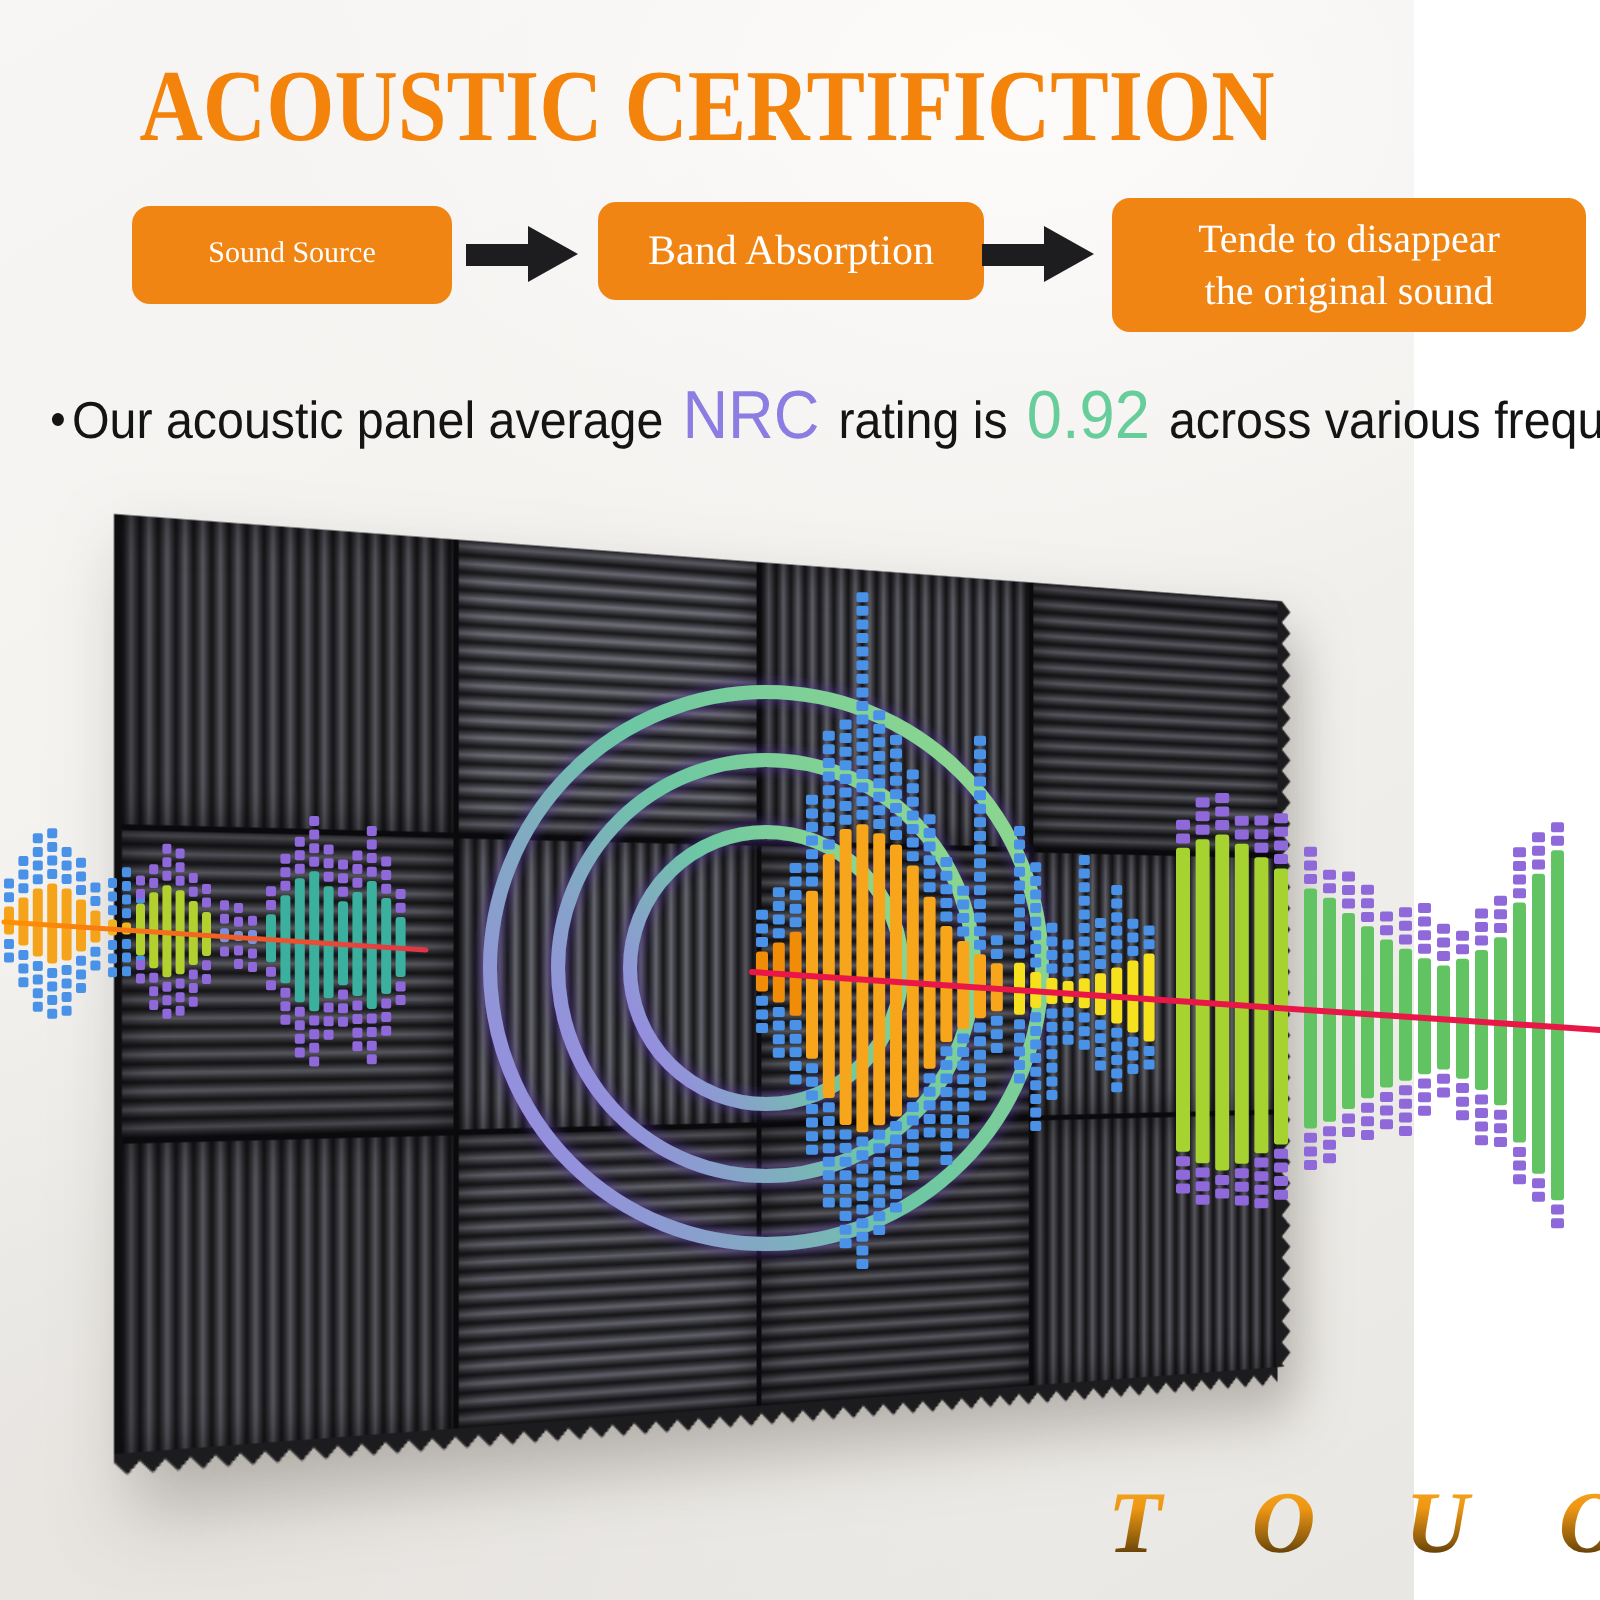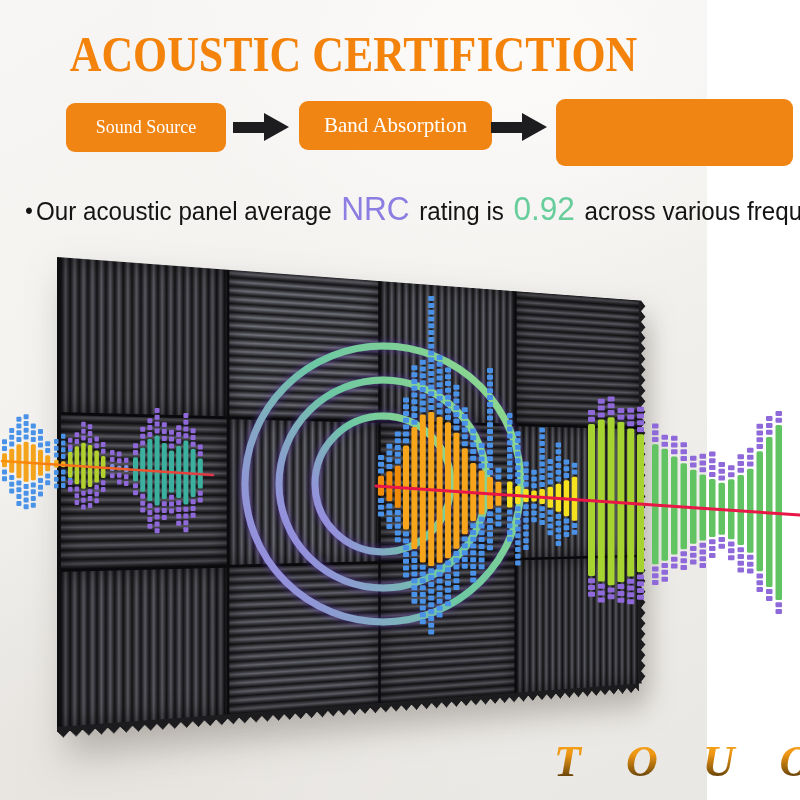--- a/index.html
+++ b/index.html
@@ -10,21 +10,21 @@
       radial-gradient(110% 70% at 15% 95%, #e6e3df 0%, rgba(230,227,223,0) 55%),
       linear-gradient(150deg,#f7f6f4 0%,#f1f0ed 55%,#e9e7e3 100%);}
 
   .title{position:absolute;top:25px;left:0;width:100%;margin:0;text-align:center;
     font-family:"Liberation Serif",serif;font-weight:700;font-size:51px;color:#f4830c;
     transform:scaleX(.86);letter-spacing:0}
 
   .fbox{position:absolute;background:#f08513;border-radius:9px;color:#fff;
     font-family:"Liberation Serif",serif;display:flex;align-items:center;justify-content:center;
     text-align:center;flex-direction:column}
-  .b1{left:66px;top:103px;width:160px;height:49px;font-size:18px}
+  .b1{left:66px;top:103px;width:160px;height:49px;font-size:15px}
   .b2{left:299px;top:101px;width:193px;height:49px;font-size:21px}
   .b3{left:556px;top:99px;width:237px;height:67px;font-size:20px;line-height:1.3}
   .arrow{position:absolute;width:56px;height:0}
   .a1{left:233px;top:127px}
   .a2{left:491px;top:127px}
   .arrow .shaft{position:absolute;left:0;top:-5.5px;width:32px;height:11px;background:#1d1d1f}
   .arrow .head{position:absolute;left:31px;top:-14px;width:0;height:0;
     border-left:25px solid #1d1d1f;border-top:14px solid transparent;border-bottom:14px solid transparent}
 
   .note{position:absolute;top:189px;left:0;width:100%;margin:0;text-align:center;
@@ -76,20 +76,22 @@
       <span class="head"></span>
     </div>
     <div class="fbox b2">
       <span>Band Absorption</span>
     </div>
     <div class="arrow a2">
       <span class="shaft"></span>
       <span class="head"></span>
     </div>
     <div class="fbox b3">
+      <div>Tende to disappear</div>
+      <div>the original sound</div>
     </div>
   </div>
 
   <p class="note"><span class="bullet">●</span><span>Our acoustic panel average </span><span class="nrc">NRC</span><span> rating is </span><span class="val">0.92</span><span> across various frequencies</span></p>
 
   <div class="foam-wrap">
     <div id="foam">
         <div class="tile v"></div>
         <div class="tile h"></div>
         <div class="tile v"></div>

